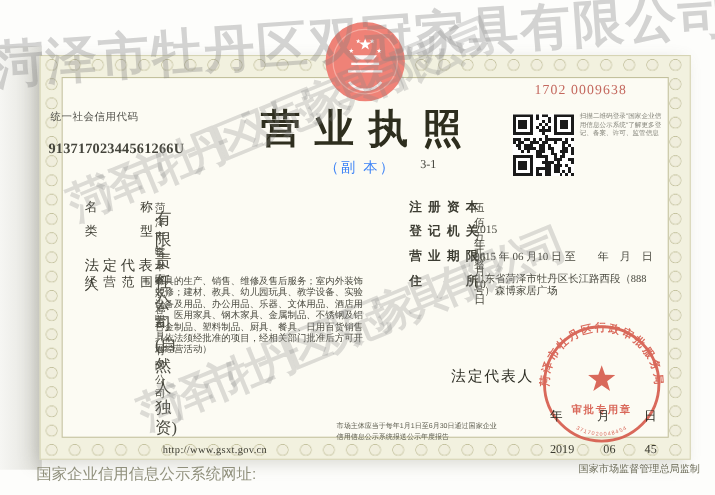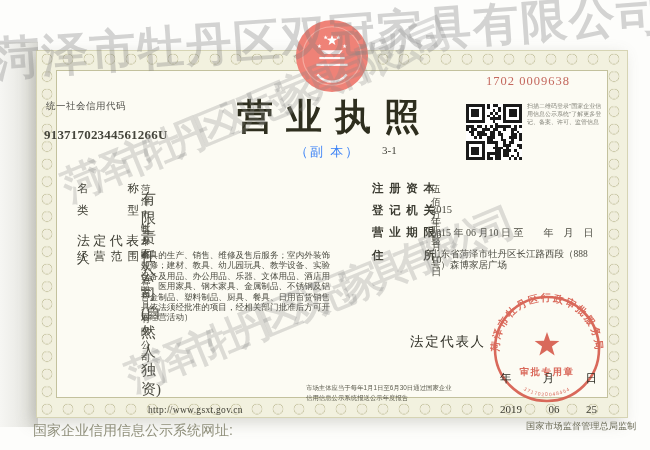--- a/index.html
+++ b/index.html
@@ -294,20 +294,20 @@
   <text font-size="5" fill="#d65a4b" letter-spacing="1">
     <textPath href="#sealArcB" startOffset="50%" text-anchor="middle">3717020048454</textPath>
   </text>
 </svg>
 
 <div class="abs website">http://www.gsxt.gov.cn</div>
 <div class="abs notice">市场主体应当于每年1月1日至6月30日通过国家企业信用信息公示系统报送公示年度报告</div>
 <div class="abs issue-date">
   <span>2019</span>
   <span>06</span>
-  <span>25</span>
+  <span>45</span>
 </div>
 <div class="abs footer-left">国家企业信用信息公示系统网址:</div>
 <div class="abs footer-right">国家市场监督管理总局监制</div>
 
 <div class="wm wm1">菏泽市牡丹区双冠家具有限公司</div>
 <div class="wm wm2">菏泽市牡丹区双冠家具有限公司</div>
 <div class="wm wm3">菏泽市牡丹区双冠家具有限公司</div>
 
 </body></html>

